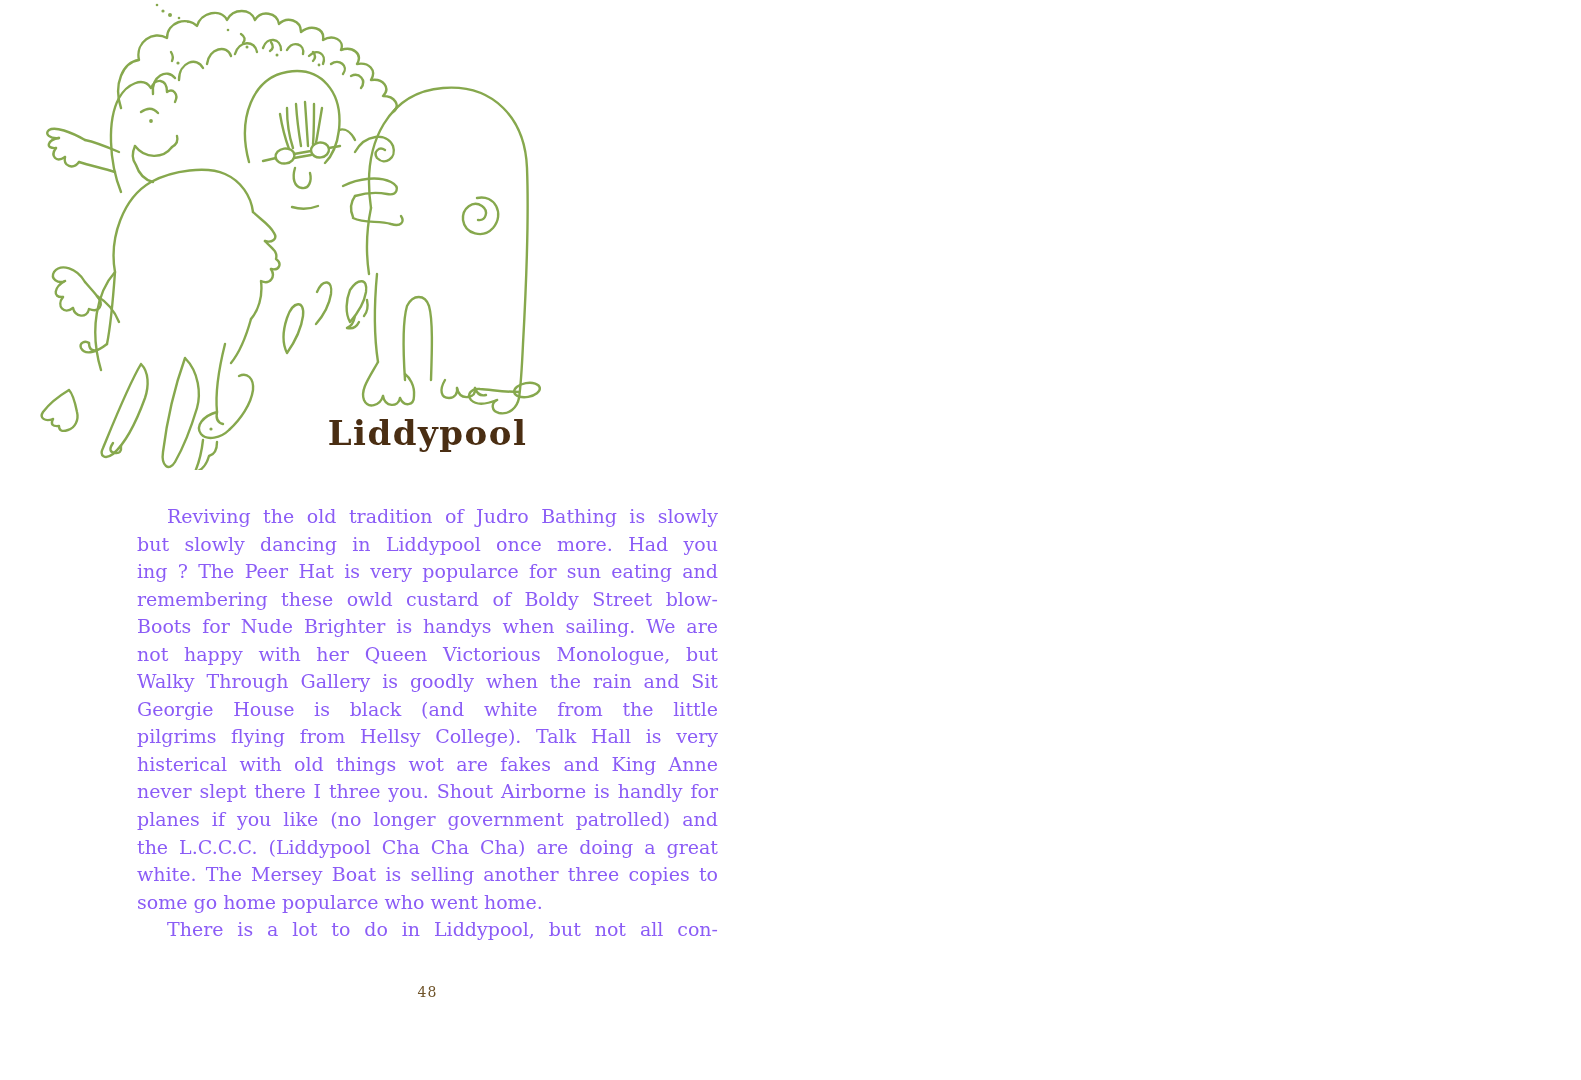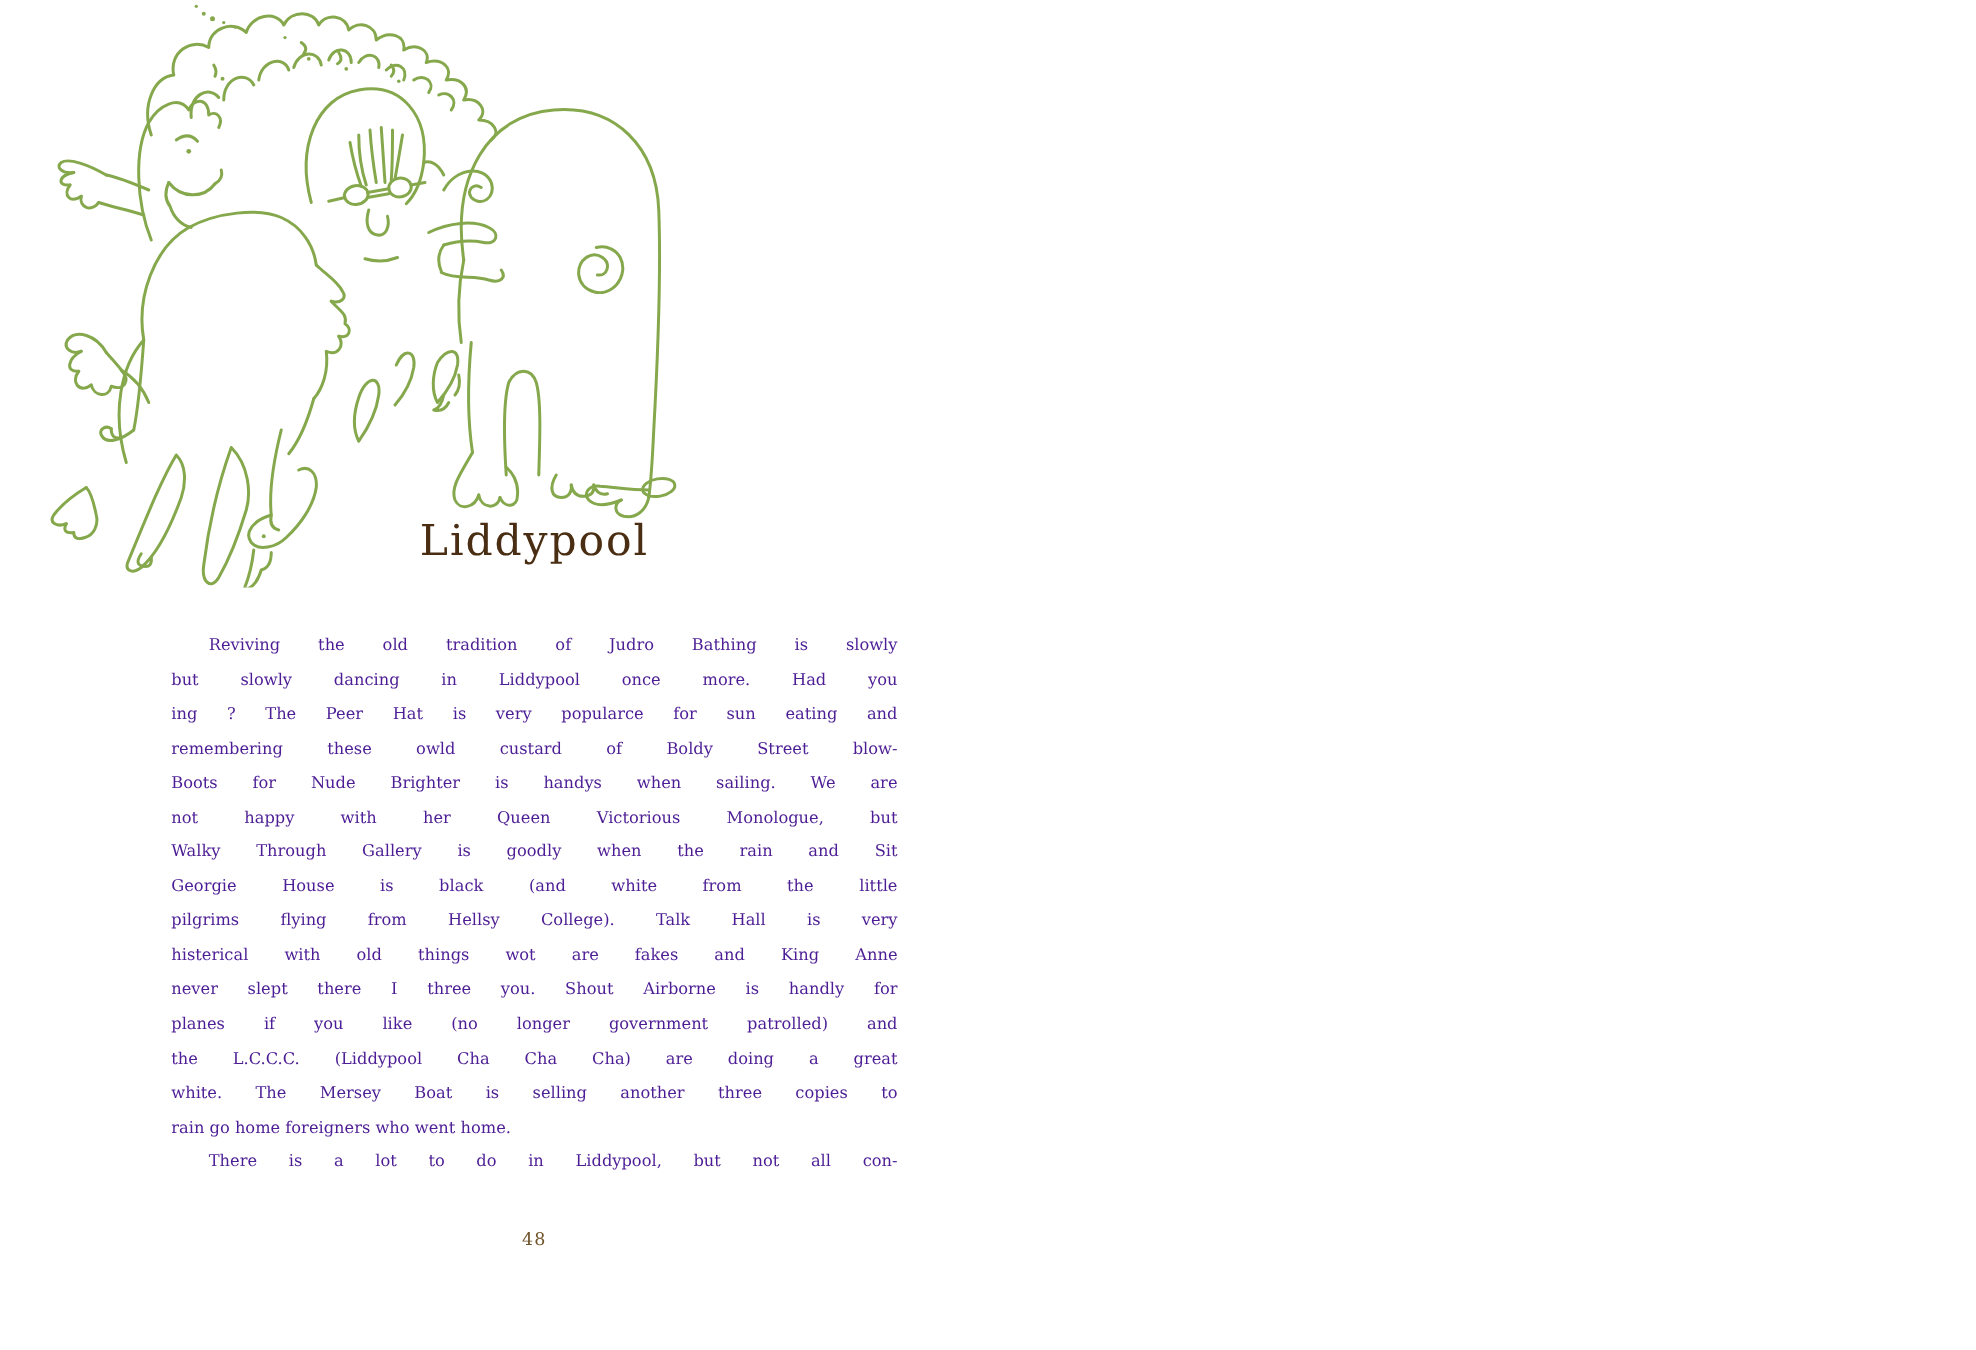--- a/index.html
+++ b/index.html
@@ -15,26 +15,26 @@
   #page-right{left:790px;width:791px;}
 
   
   .drawing{position:absolute;left:25px;top:0;width:560px;height:470px;}
   .drawing path, .drawing ellipse{fill:none;stroke:#86a84d;stroke-width:2.4;stroke-linecap:round;stroke-linejoin:round;}
   .drawing circle{fill:#86a84d;stroke:none;}
 
   
   .ltitle{
     position:absolute;left:137px;top:413px;width:581px;
-    text-align:center;font-weight:normal;font-size:34px;line-height:40px;
+    text-align:center;font-weight:bold;font-size:34px;line-height:40px;
     letter-spacing:1.5px;color:#4a2e13;
   }
   .lbody{
     position:absolute;left:137px;top:503px;width:581px;
-    font-size:13px;line-height:27.55px;color:#4c1d95;
+    font-size:19px;line-height:27.55px;color:#8b5cf6;
   }
   .line{text-align:justify;text-align-last:justify;}
   .line.indent{text-indent:30px;}
   .line.last{text-align-last:left;}
   .line.tight{word-spacing:-1.5px;}
   .folio{
     position:absolute;width:581px;text-align:center;
     font-size:14px;color:#6f5329;letter-spacing:1px;
   }
   #folio-left{left:137px;top:984px;}
@@ -171,21 +171,21 @@
     <div class="line">Boots for Nude Brighter is handys when sailing. We are</div>
     <div class="line">not happy with her Queen Victorious Monologue, but</div>
     <div class="line">Walky Through Gallery is goodly when the rain and Sit</div>
     <div class="line">Georgie House is black (and white from the little</div>
     <div class="line">pilgrims flying from Hellsy College). Talk Hall is very</div>
     <div class="line">histerical with old things wot are fakes and King Anne</div>
     <div class="line">never slept there I three you. Shout Airborne is handly for</div>
     <div class="line">planes if you like (no longer government patrolled) and</div>
     <div class="line">the L.C.C.C. (Liddypool Cha Cha Cha) are doing a great</div>
     <div class="line tight">white. The Mersey Boat is selling another three copies to</div>
-    <div class="line last">rain go home foreigners who went home.</div>
+    <div class="line last">some go home popularce who went home.</div>
     <div class="line indent">There is a lot to do in Liddypool, but not all con-</div>
   </div>
 
   <div class="folio" id="folio-left">48</div>
 </div>
 
 <div class="page" id="page-right">
 
   
 

